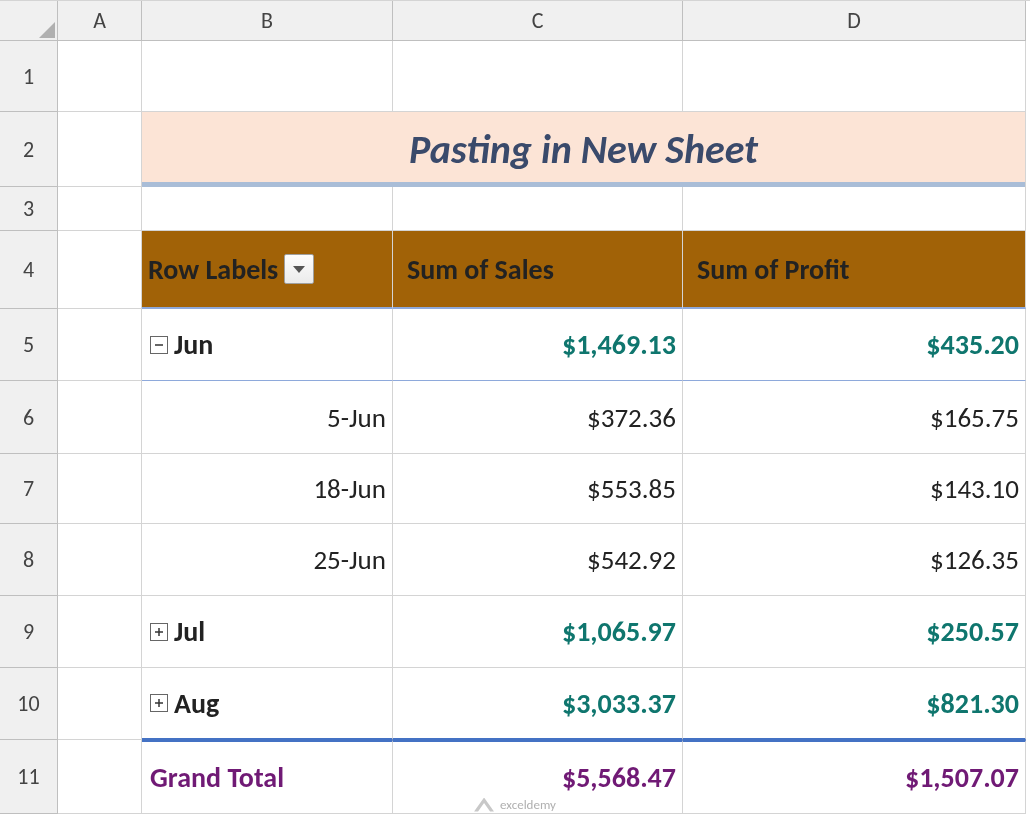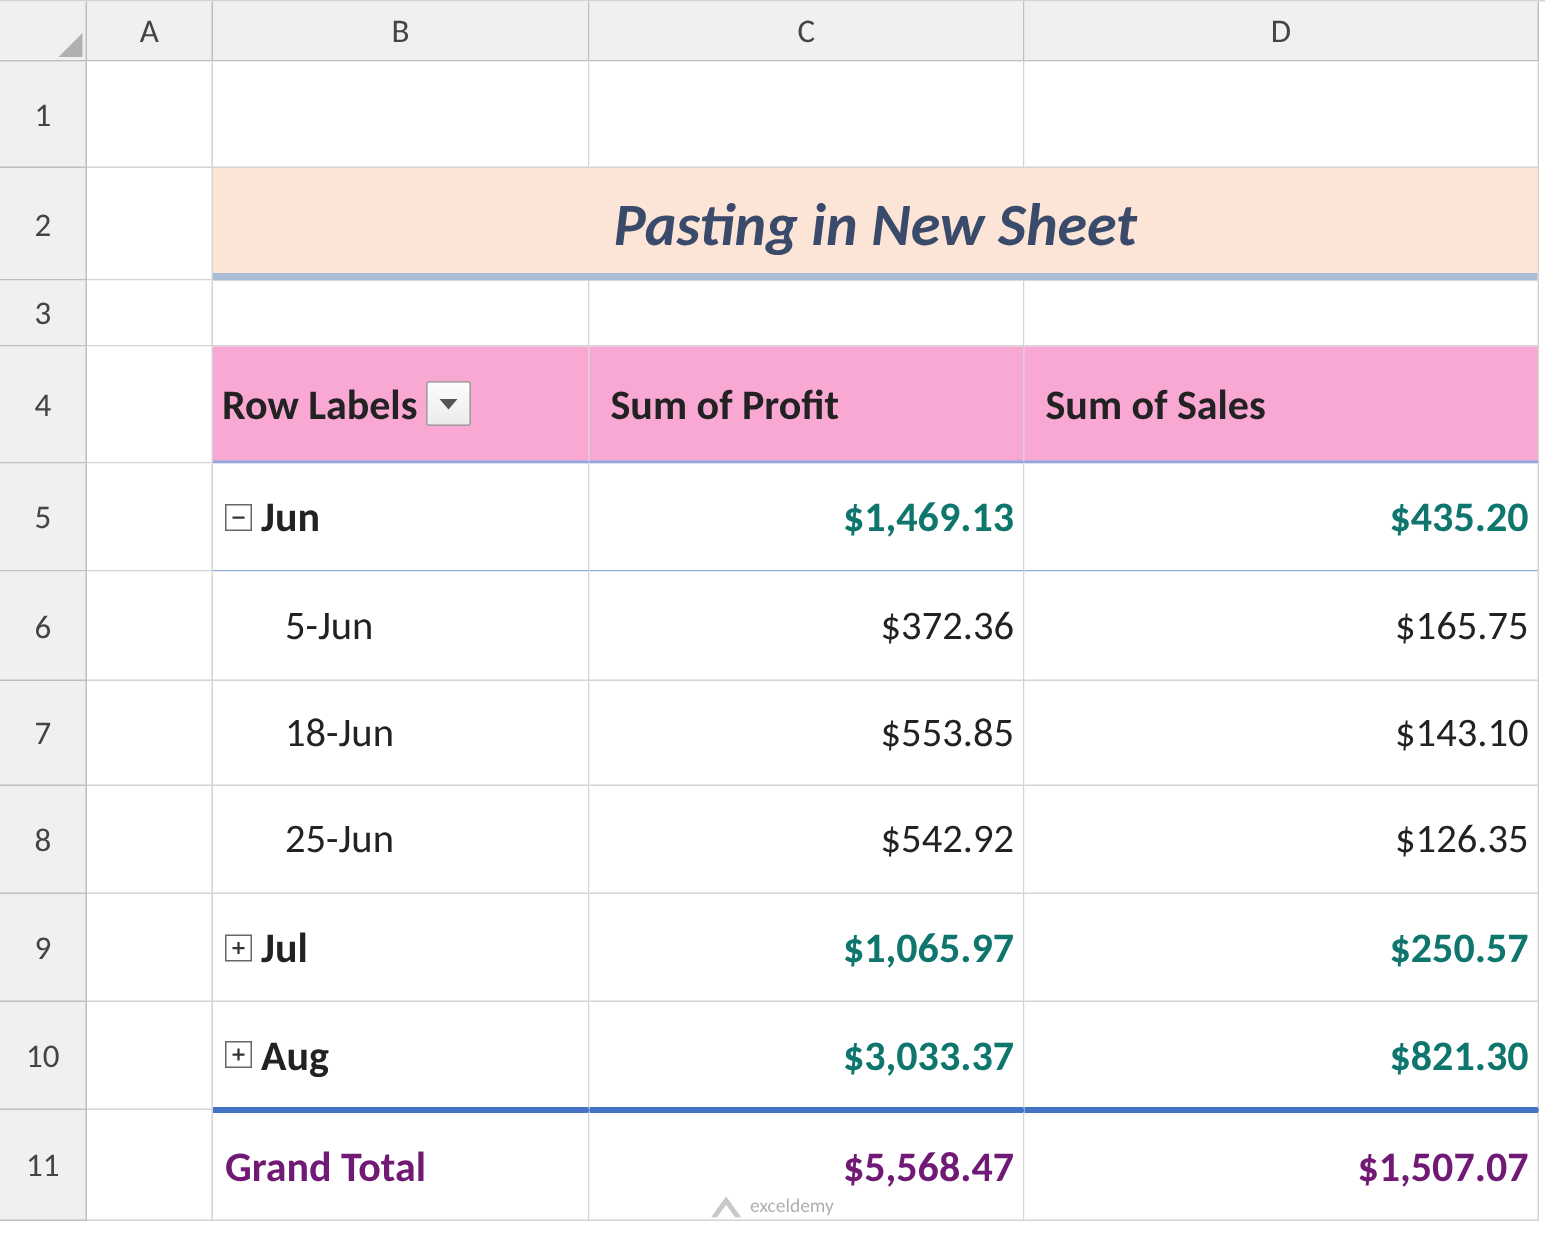--- a/index.html
+++ b/index.html
@@ -77,21 +77,21 @@
     }
     .title-underline {
       position: absolute;
       bottom: 0;
       left: 0;
       right: 0;
       height: 5px;
       background: #a9bdd7;
     }
     .pivot-header-cell {
-      background: #f9a8d4;
+      background: #a16207;
       font-weight: bold;
       font-size: 28px;
       color: #222;
       border-bottom: 2px solid #8ea9db;
     }
     .filter-btn {
       width: 30px;
       height: 30px;
       border: 1px solid #a0a0a0;
       background: linear-gradient(#fdfdfd, #ebebeb);
@@ -138,20 +138,21 @@
       font-weight: bold;
       font-size: 28px;
       color: #0f766e;
       justify-content: flex-end;
       border-bottom: 1.5px solid #8ea9db;
     }
     .detail-row {
       font-size: 27px;
       color: #222;
       padding-left: 48px;
+      justify-content: flex-end;
     }
     .detail-val {
       font-size: 27px;
       color: #222;
       justify-content: flex-end;
     }
     .grand-total-row {
       font-weight: bold;
       font-size: 28px;
       color: #701a75;
@@ -218,24 +219,24 @@
 
   <div class="cell row-header">4</div>
   <div class="cell"></div>
   <div class="cell pivot-header-cell" style="justify-content:flex-start;">
     <span>Row Labels</span>
     <span class="filter-btn">
       <span class="filter-arrow"></span>
     </span>
   </div>
   <div class="cell pivot-header-cell" style="padding-left:14px;">
+    <span>Sum of Sales</span>
+  </div>
+  <div class="cell pivot-header-cell" style="padding-left:14px;">
     <span>Sum of Profit</span>
-  </div>
-  <div class="cell pivot-header-cell" style="padding-left:14px;">
-    <span>Sum of Sales</span>
   </div>
 
   <div class="cell row-header">5</div>
   <div class="cell"></div>
   <div class="cell month-row month-row-label" style="border-bottom:1.5px solid #8ea9db;">
     <span class="collapse-btn">
         <svg width="12" height="12" viewBox="0 0 12 12">
           <line x1="2" y1="6" x2="10" y2="6" stroke="#333" stroke-width="1.5"></line>
         </svg>
       </span>

